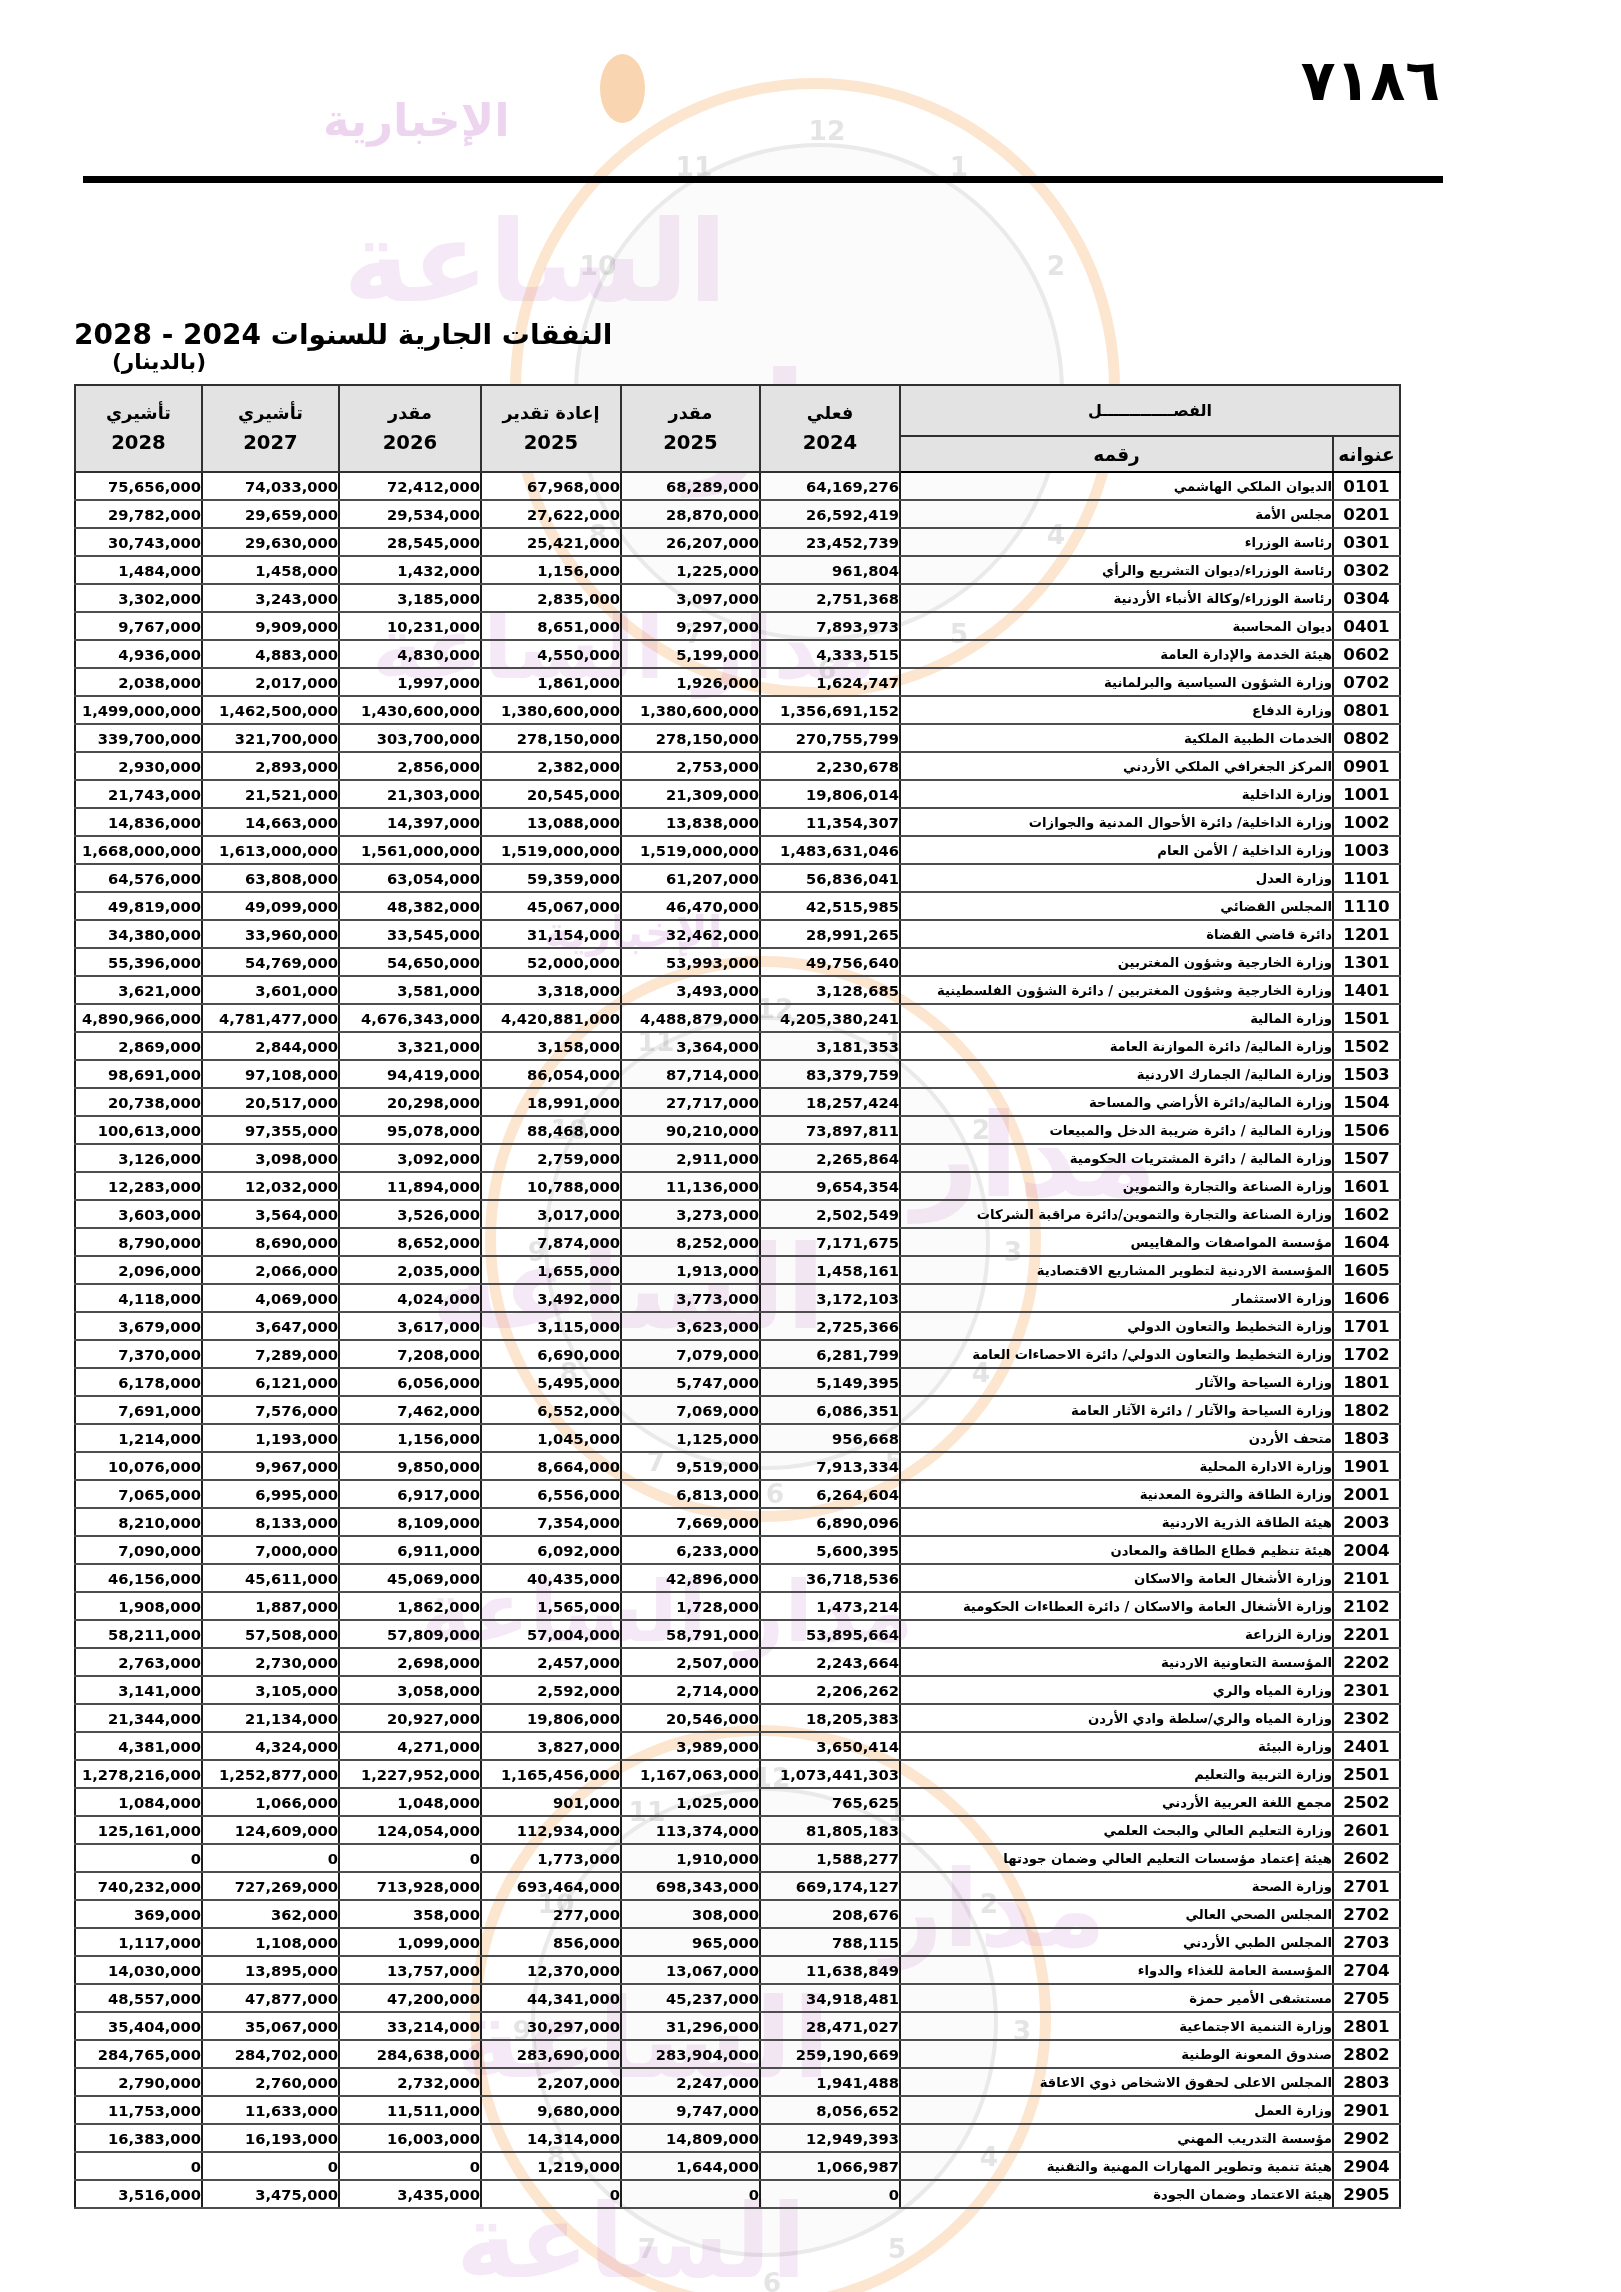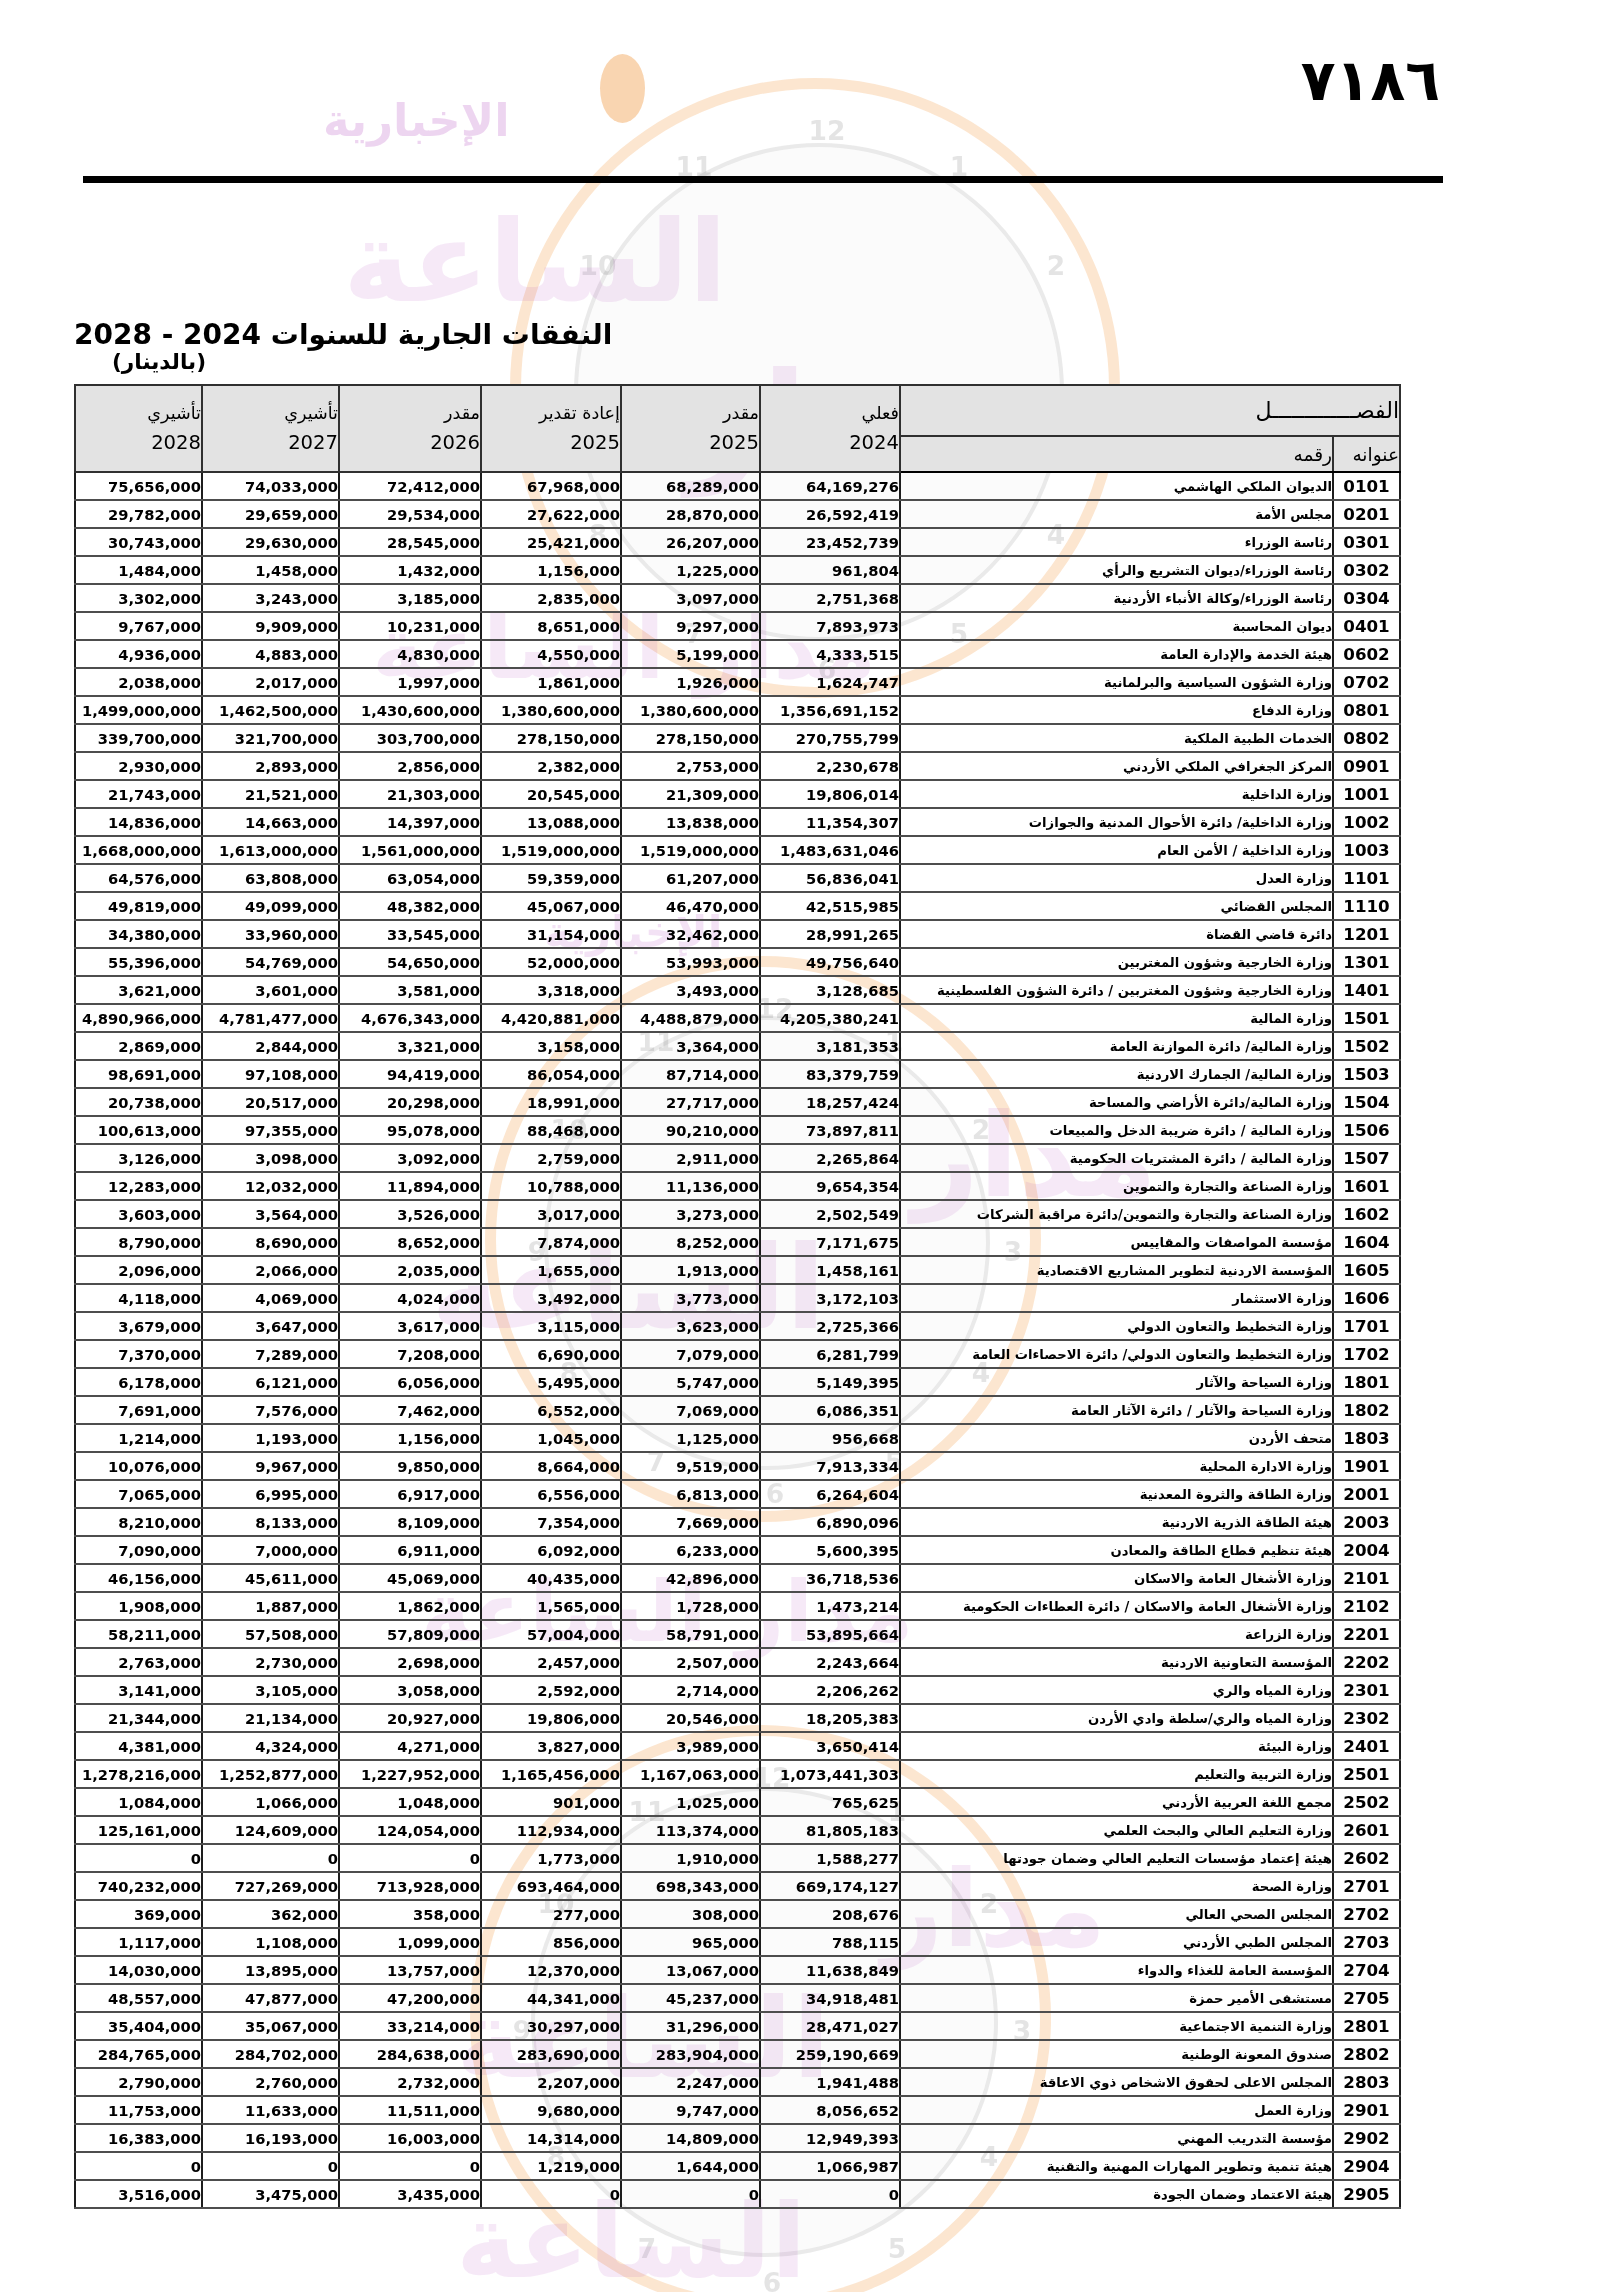--- a/index.html
+++ b/index.html
@@ -29,25 +29,25 @@
     font-size:28px;font-weight:bold;z-index:2;}
   .currency-note{position:absolute;left:88px;top:349px;width:142px;text-align:center;
     font-size:21.6px;font-weight:bold;z-index:2;}
   
   table.budget{
     position:absolute;left:74px;top:384px;width:1326px;z-index:2;
     border-collapse:collapse;table-layout:fixed;direction:rtl;
     border:2.9px solid #000;
   }
   table.budget th,table.budget td{border:2px solid #303030;padding:0;}
-  table.budget thead th{background:#e3e3e3;font-weight:normal;text-align:right;}
+  table.budget thead th{background:#e3e3e3;font-weight:bold;}
   tr.hrow1{height:51px;}
   tr.hrow2{height:36px;}
   tr.hrow2 th{border-bottom:2.9px solid #000;font-size:18.6px;}
-  th.fasl{font-size:22px;margin-top:13px;}
+  th.fasl{font-size:16px;margin-top:13px;}
   th.year-th{vertical-align:middle;line-height:1.15;}
   th.year-th .y-label{display:block;font-size:17.6px;}
   th.year-th .y-year{display:block;font-size:19.6px;margin-top:8.8px;}
   tr.data{height:28px;}
   tr.data td{border-top:2px solid #4d4d4d;border-bottom:2px solid #4d4d4d;
     border-left:2px solid #1d1d1d;border-right:2px solid #1d1d1d;background:transparent;}
   td.c-code{font-size:16.7px;font-weight:bold;text-align:center;direction:ltr;}
   td.c-title{font-size:13.2px;font-weight:bold;text-align:right;padding:0 4.9px 0 2px;
     white-space:nowrap;overflow:hidden;}
   td.c-num{font-size:14.7px;font-weight:bold;text-align:right;direction:ltr;

